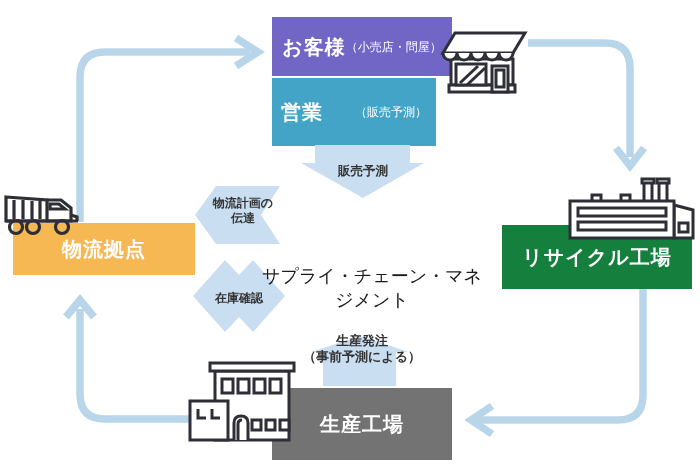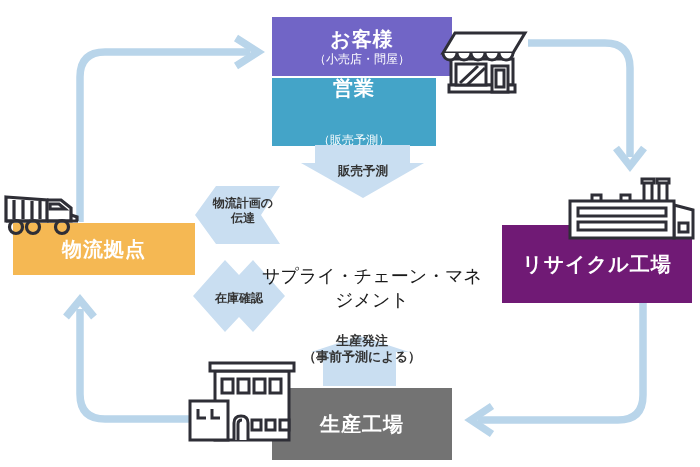--- a/index.html
+++ b/index.html
@@ -1,27 +1,27 @@
 <!DOCTYPE html>
 <html><head>
 <meta charset="utf-8">
 <style>
   html,body{margin:0;padding:0;background:#ffffff;}
   .canvas{
     position:relative;width:700px;height:467px;background:#ffffff;overflow:hidden;
     font-family:"Liberation Sans","DejaVu Sans",sans-serif;
   }
   .layer{position:absolute;left:0;top:0;width:700px;height:467px;pointer-events:none;}
-  .box{position:absolute;display:flex;flex-direction:column;align-items:center;justify-content:center;color:#fff;text-align:center;}
+  .box{position:absolute;display:flex;flex-direction:row;align-items:center;justify-content:center;color:#fff;text-align:center;}
   .box .title{font-size:20px;font-weight:bold;line-height:24px;letter-spacing:1px;}
   .box .subtitle{font-size:12px;line-height:15px;margin-top:1px;}
   .box-customer{left:272px;top:17px;width:180px;height:59px;background:#7165C6;}
   .box-sales{left:272px;top:78px;width:164px;height:68px;background:#44A4C8;gap:32px;}
   .box-logistics{left:13px;top:223px;width:182px;height:52px;background:#F5B853;}
-  .box-recycle{left:502px;top:225px;width:190px;height:78px;background:#701a75;}
+  .box-recycle{left:502px;top:225px;width:190px;height:64px;background:#15803d;}
   .box-production{left:272px;top:388px;width:180px;height:72px;background:#737373;}
   .flow-label{position:absolute;color:#333333;font-weight:600;text-align:center;}
   .lbl-sales-forecast{left:313px;top:147px;width:100px;font-size:12.5px;margin-top:16px;}
   .lbl-logistics-plan{left:203px;top:196px;width:80px;font-size:12px;line-height:15px;}
   .lbl-inventory{left:199px;top:290px;width:80px;font-size:12px;}
   .lbl-production-order{left:297px;top:333px;width:130px;font-size:13px;line-height:16px;}
   .scm{position:absolute;left:292px;top:207px;width:160px;text-align:center;color:#1a1a1a;
        font-size:58px;font-weight:bold;line-height:62px;letter-spacing:1px;}
   .scm-sub{position:absolute;left:262px;top:264px;width:220px;text-align:center;color:#1a1a1a;font-size:18px;}
   .icon{position:absolute;}

